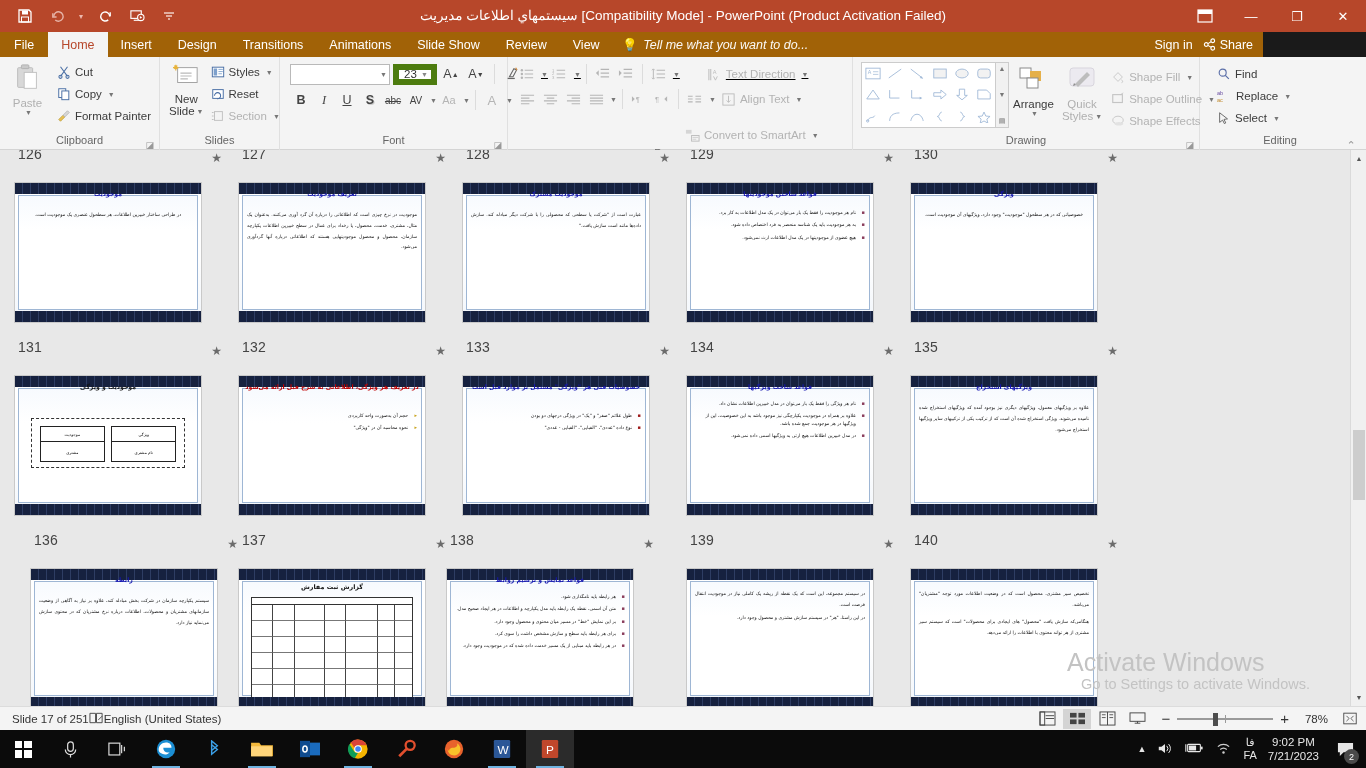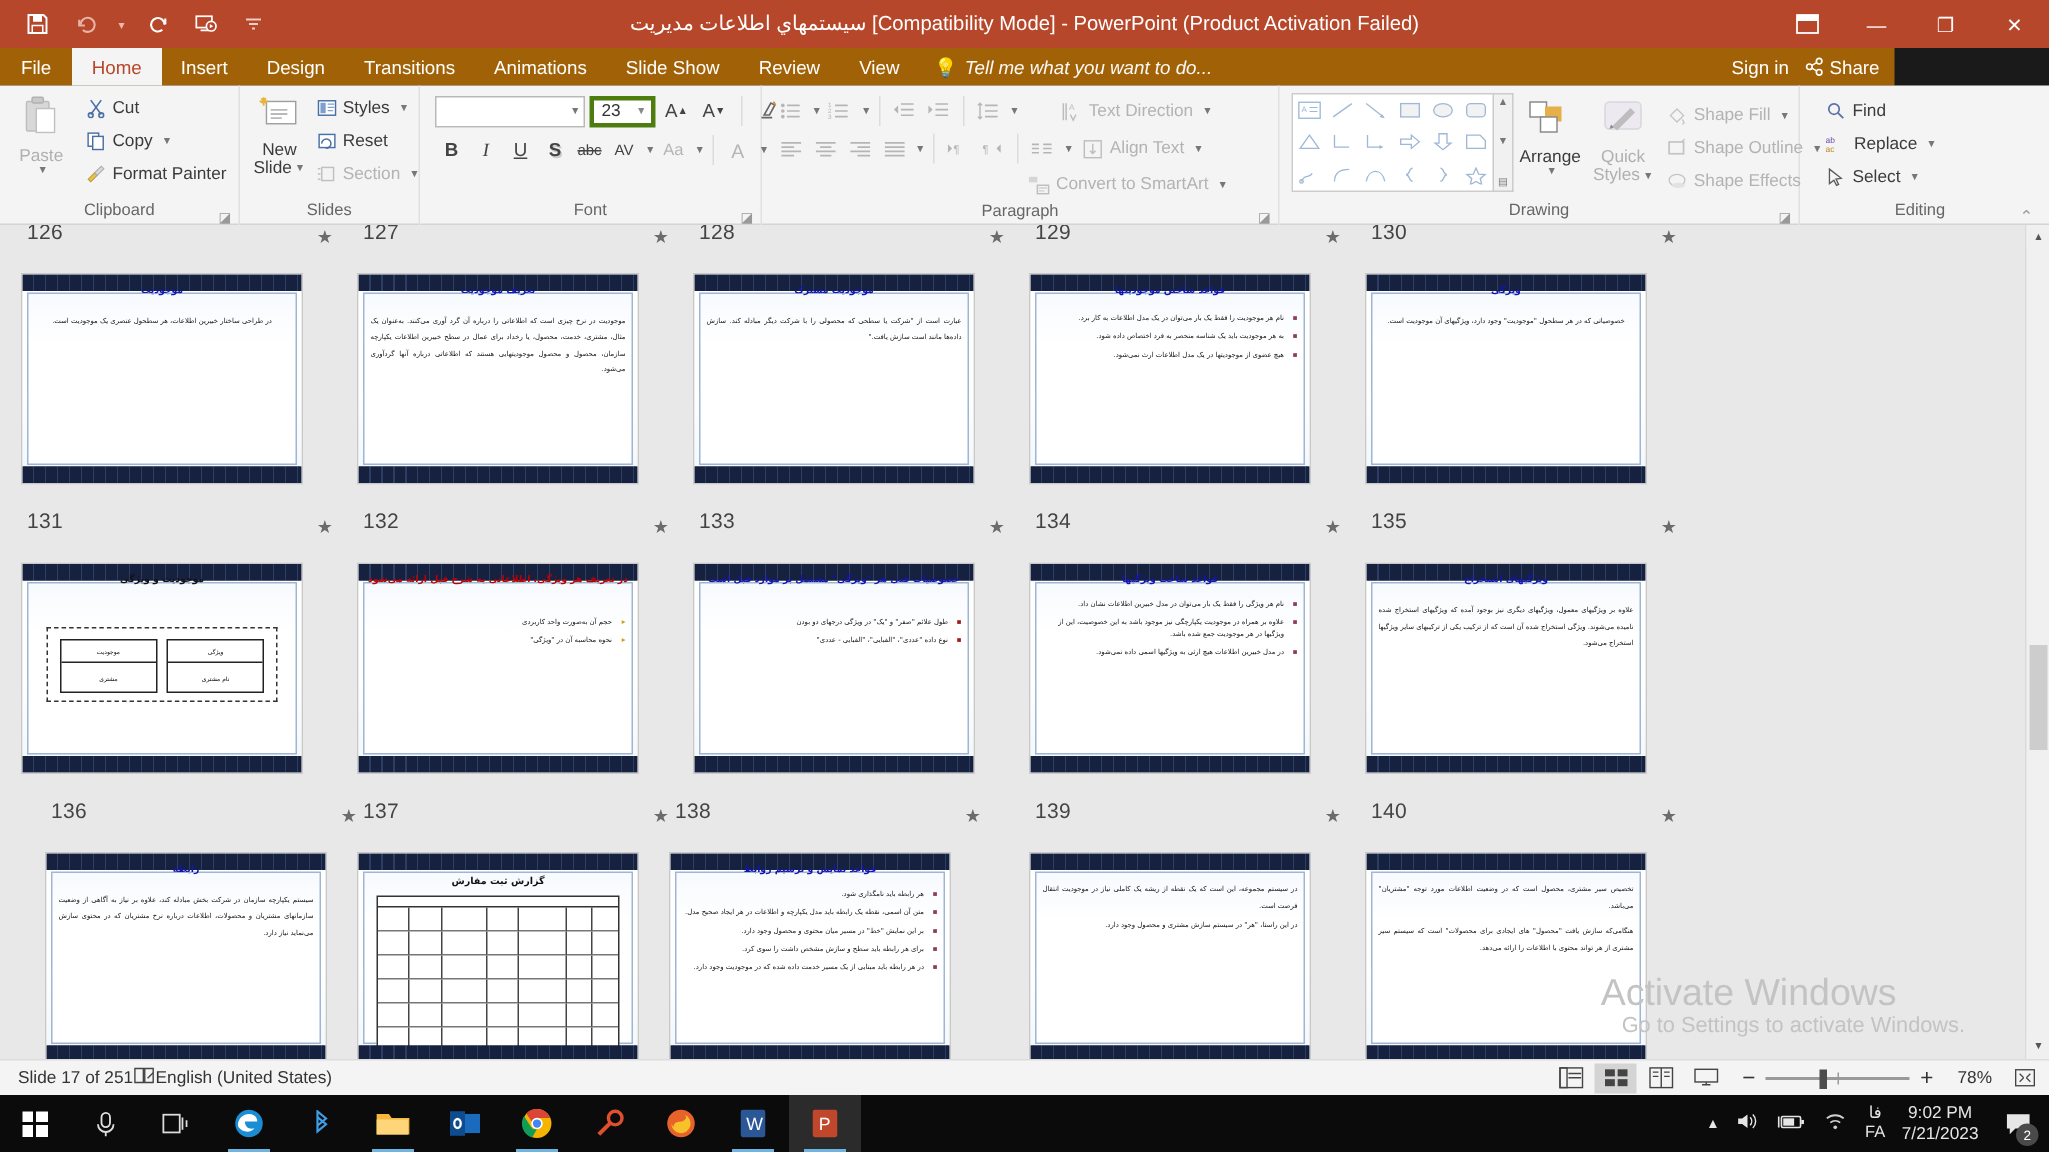--- a/index.html
+++ b/index.html
@@ -98,21 +98,21 @@
   
   #g-drawing { width: 347px; }
   
   #g-editing { width: 160px; border-right: none; }
 
   .fontname-box {
     width: 100px; height: 21px; border: 1px solid #b9b9b9; background: #fff;
     display: flex; align-items: center; justify-content: flex-end; padding-right: 2px;
   }
   .fontsize-box {
-    width: 44px; height: 21px; border: 3px solid #4d7c0f; background: #fff;
+    width: 44px; height: 21px; border: 6px solid #4d7c0f; background: #fff;
     display: flex; align-items: center; font-size: 11.5px; color: #333;
     padding-left: 5px; justify-content: space-between;
   }
   .spin { color: #888; font-size: 7px; padding-right: 3px; }
   .fmt-btn {
     width: 22px; height: 22px; display: flex; align-items: center; justify-content: center;
     font-size: 12.5px; color: #444;
   }
   .fmt-btn.dis { color: #b5b5b5; }
   .sep-v { width: 1px; height: 20px; background: #dcdcdc; margin: 0 4px; align-self: center; }
@@ -520,21 +520,21 @@
         </div>
       </div>
       <div class="rgroup-label">
         <span>Font</span>
         <span class="dialog-launcher">◪</span>
       </div>
     </div>
 
     <div class="rgroup" id="g-paragraph">
       <div class="rgroup-body" style="flex-direction:column;padding-top:6px;padding-left:8px;">
-        <div style="display:flex;align-items:center;gap:1px;">
+        <div style="display:flex;align-items:center;gap:1px;text-decoration:underline;">
           <div class="fmt-btn dis">
             <svg width="15" height="14" viewBox="0 0 16 14">
                 <circle cx="2" cy="3" r="1.3" fill="#b5b5b5"></circle>
                 <circle cx="2" cy="7" r="1.3" fill="#b5b5b5"></circle>
                 <circle cx="2" cy="11" r="1.3" fill="#b5b5b5"></circle>
                 <path d="M5 3h9M5 7h9M5 11h9" stroke="#b5b5b5" stroke-width="1.2"></path>
               </svg>
           </div>
           <span class="caret">▼</span>
           <div class="fmt-btn dis">
@@ -622,21 +622,21 @@
           <span class="caret">▼</span>
           <div class="smallbtn disabled" style="margin-left:1px">
             <svg width="15" height="15" viewBox="0 0 16 16">
                 <rect x="2" y="2" width="12" height="12" fill="none" stroke="#bdbdbd" stroke-width="1"></rect>
                 <path d="M8 4v7M6 9l2 2 2-2" stroke="#bdbdbd" stroke-width="1" fill="none"></path>
               </svg>
             <span>Align Text</span>
             <span class="caret">▼</span>
           </div>
         </div>
-        <div style="display:flex;align-items:center;margin-top:2px;margin-left:166px;">
+        <div style="display:flex;align-items:center;margin-top:14px;margin-left:166px;">
           <div class="smallbtn disabled">
             <svg width="15" height="15" viewBox="0 0 16 16">
                 <rect x="1" y="2" width="6" height="4" fill="#d5d5d5"></rect>
                 <rect x="7" y="8" width="8" height="6" fill="none" stroke="#bdbdbd"></rect>
                 <path d="M8 10h6M8 12h4" stroke="#cfcfcf"></path>
               </svg>
             <span>Convert to SmartArt</span>
             <span class="caret">▼</span>
           </div>
         </div>

